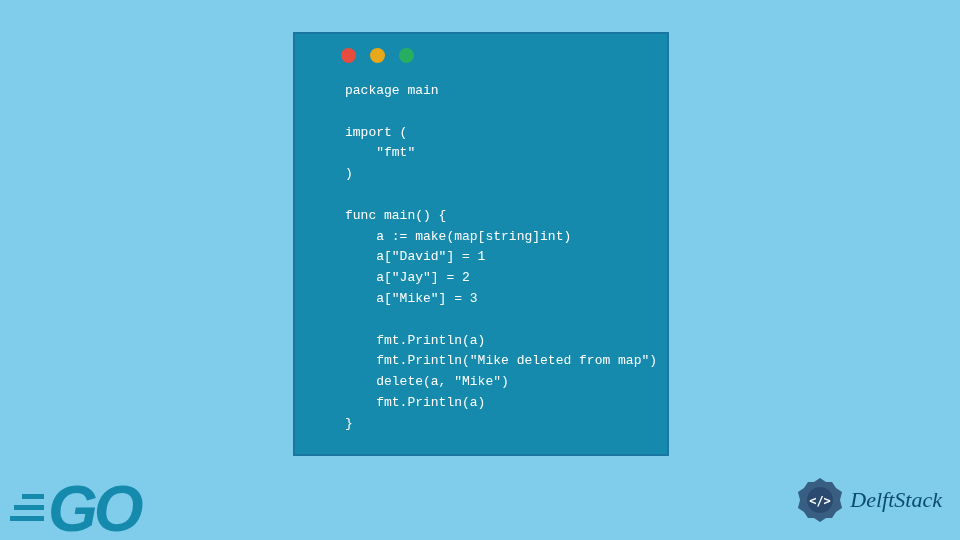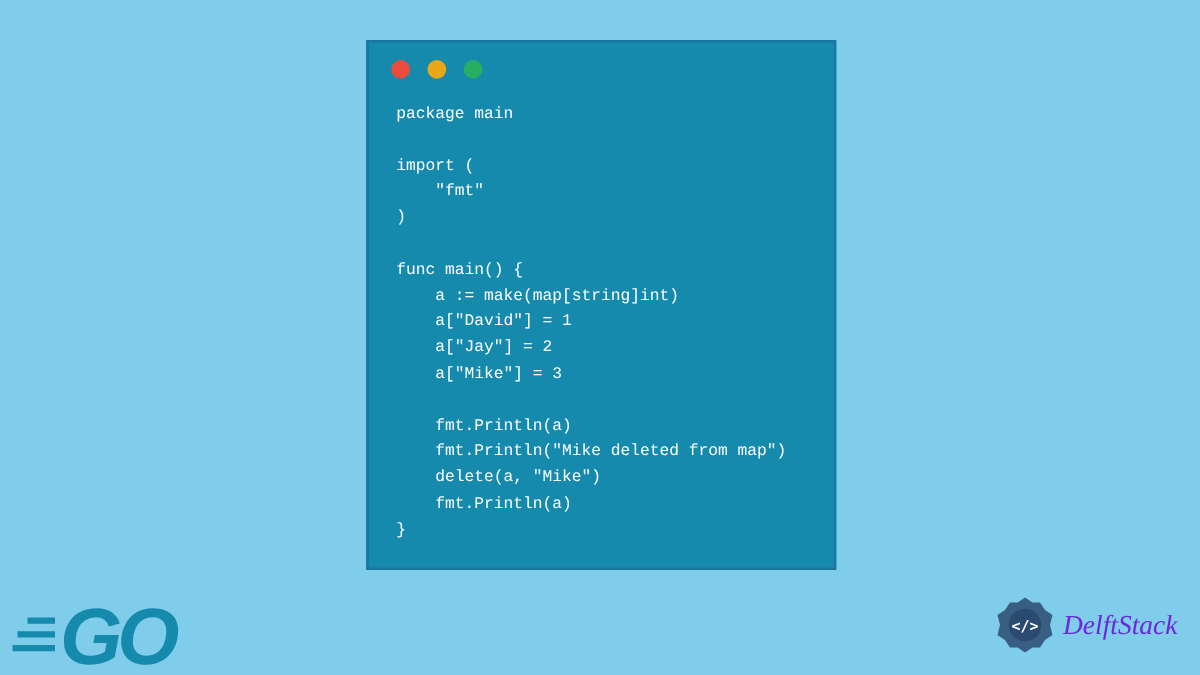--- a/index.html
+++ b/index.html
@@ -16,20 +16,21 @@
       overflow: hidden;
     }
     .code-window {
       position: absolute;
       left: 293px;
       top: 32px;
       width: 376px;
       height: 424px;
       background: #168aad;
       border: 2px solid #1a759f;
+      padding-left: 28px;
     }
     .window-controls {
       display: flex;
       gap: 14px;
       padding: 14px 18px 10px 18px;
     }
     .dot {
       width: 15px;
       height: 15px;
       border-radius: 50%;
@@ -81,21 +82,21 @@
       align-items: center;
       gap: 6px;
     }
     .delftstack-icon {
       width: 48px;
       height: 48px;
     }
     .delftstack-text {
       font-family: Georgia, "Times New Roman", serif;
       font-size: 22px;
-      color: #6d28d9;
+      color: #0c4a6e;
       font-style: italic;
       font-weight: 500;
     }
   </style>
 </head>
 <body>
 
 <div class="code-window">
   <div class="window-controls">
     <div class="dot dot-red"></div>

